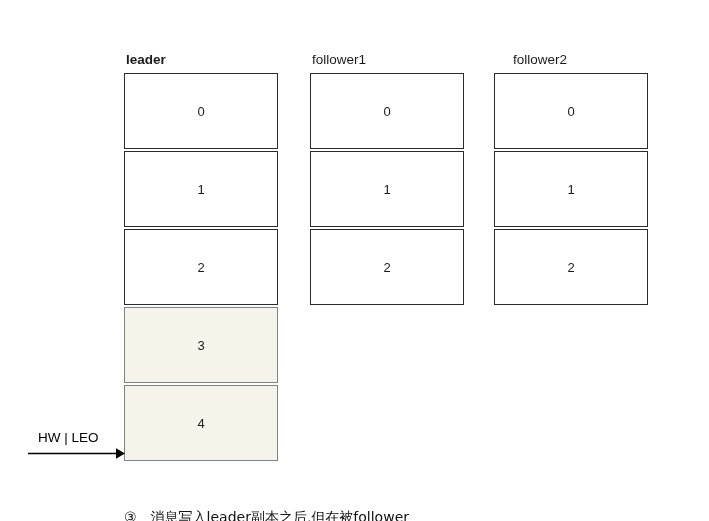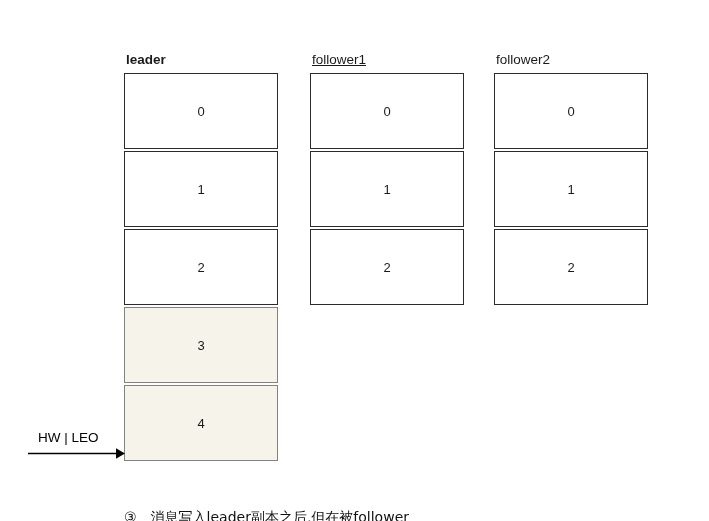--- a/index.html
+++ b/index.html
@@ -99,33 +99,33 @@
   <div class="seg plain" style="left:124px; top:197px; width:154px; height:76px;">
     <span>2</span>
   </div>
   <div class="seg shaded" style="left:124px; top:275px; width:154px; height:76px;">
     <span>3</span>
   </div>
   <div class="seg shaded" style="left:124px; top:353px; width:154px; height:76px;">
     <span>4</span>
   </div>
 
-  <div class="col-header" style="left:312px; top:20px;text-decoration:underline;">follower1</div>
+  <div class="col-header" style="left:312px; top:20px;">follower1</div>
 
   <div class="seg plain" style="left:310px; top:41px; width:154px; height:76px;">
     <span>0</span>
   </div>
   <div class="seg plain" style="left:310px; top:119px; width:154px; height:76px;">
     <span>1</span>
   </div>
   <div class="seg plain" style="left:310px; top:197px; width:154px; height:76px;">
     <span>2</span>
   </div>
 
-  <div class="col-header" style="left:496px; top:20px;">follower2</div>
+  <div class="col-header" style="left:513px; top:20px;">follower2</div>
 
   <div class="seg plain" style="left:494px; top:41px; width:154px; height:76px;">
     <span>0</span>
   </div>
   <div class="seg plain" style="left:494px; top:119px; width:154px; height:76px;">
     <span>1</span>
   </div>
   <div class="seg plain" style="left:494px; top:197px; width:154px; height:76px;">
     <span>2</span>
   </div>

